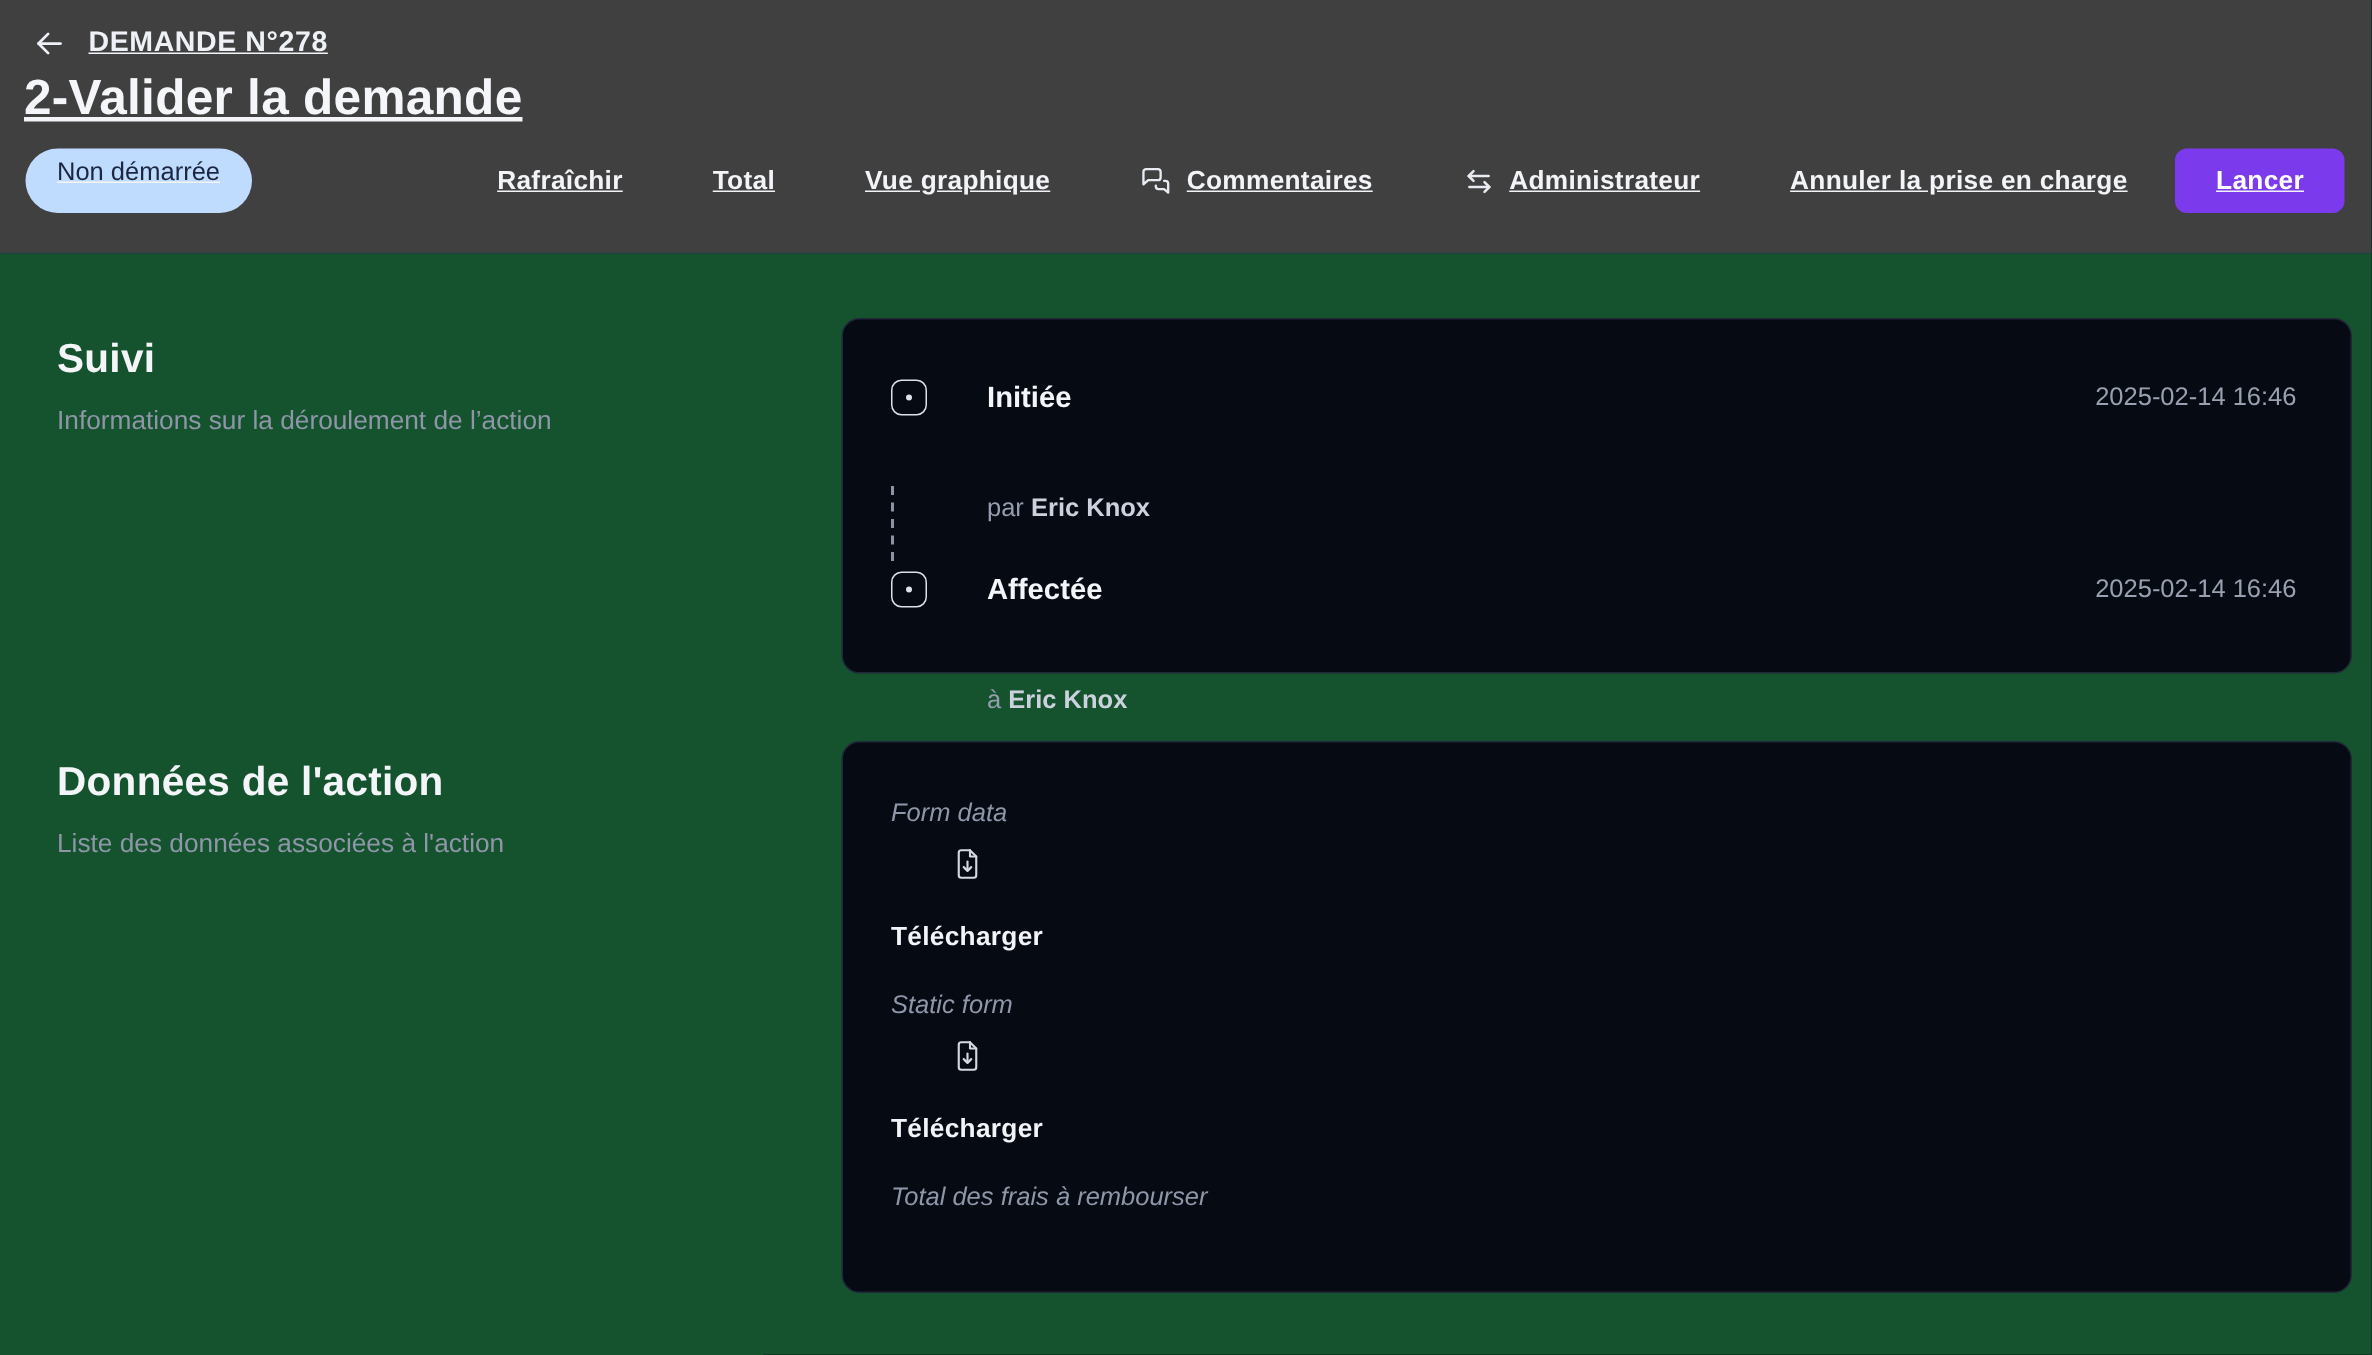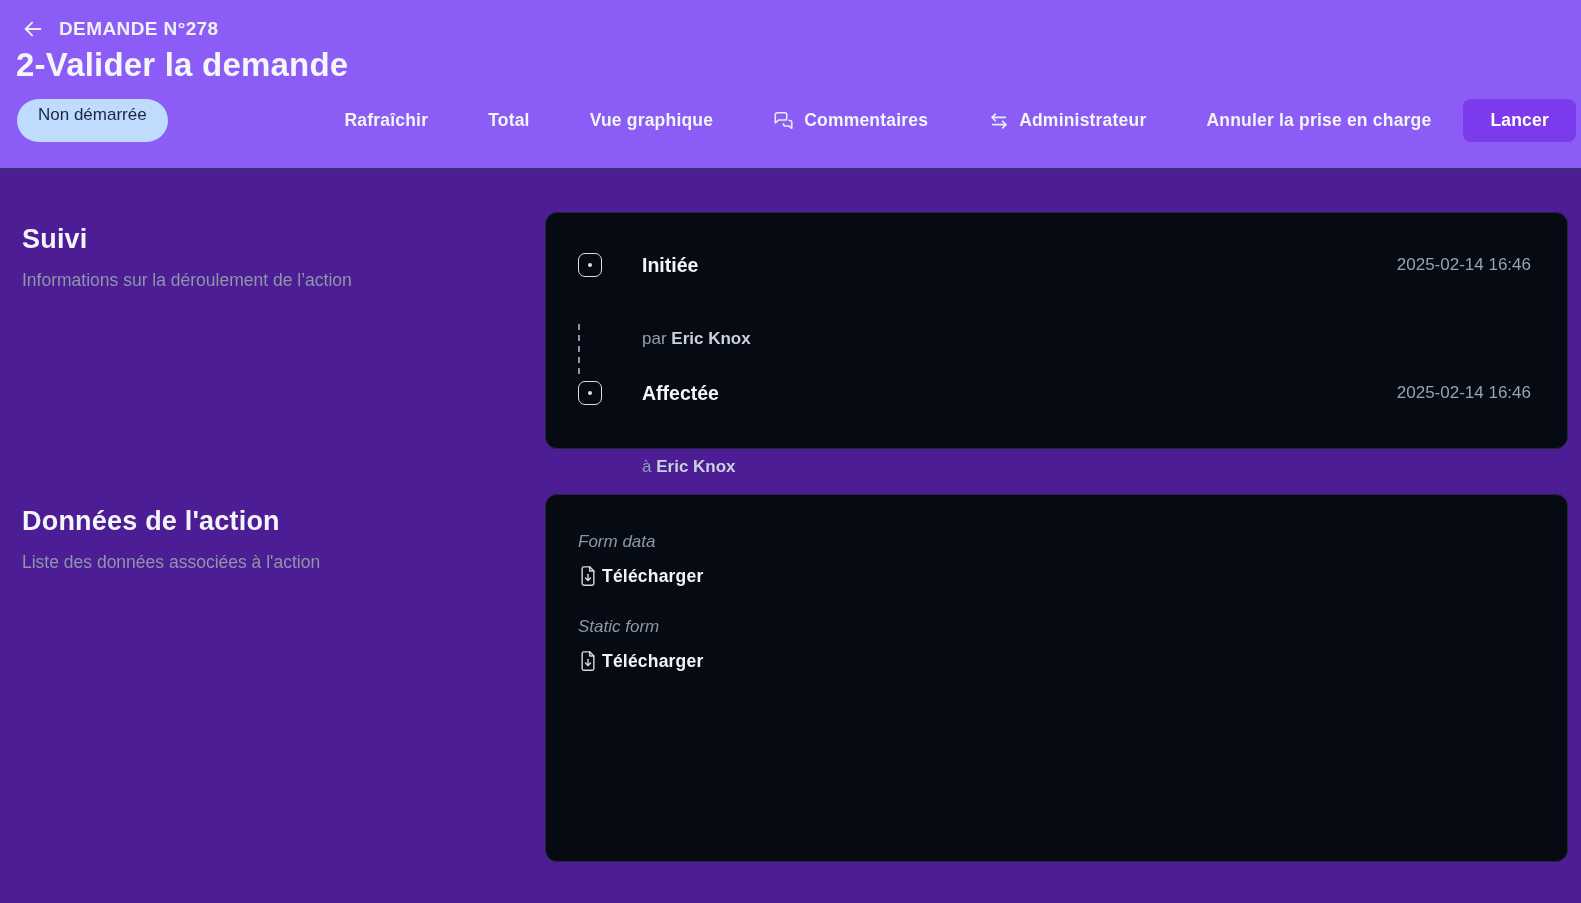--- a/index.html
+++ b/index.html
@@ -5,21 +5,21 @@
   * { margin:0; padding:0; box-sizing:border-box; }
   html,body { width:1581px; height:903px; overflow:hidden; }
   body {
     font-family: "Liberation Sans", sans-serif;
     background:#0a0e1b;
     color:#f2f4f8;
   }
   .app { width:1581px; height:903px; display:flex; flex-direction:column; }
 
   
-  .header { background:#8b5cf6; padding:16px 5px 0 16px; border-bottom:1px solid #363d4d; }
+  .header { background:#404040; padding:16px 18px 0 16px; border-bottom:1px solid #363d4d;text-decoration:underline; }
   .back-row { display:flex; align-items:center; gap:15px; margin-left:6px; margin-top:2px; }
   .back-btn { display:flex; align-items:center; cursor:pointer; background:none; border:none; color:#eef1f6; }
   .breadcrumb { font-size:19px; font-weight:600; letter-spacing:0.4px; color:#eef1f6; }
   .page-title { font-size:33px; font-weight:700; color:#f4f6fa; margin-top:6px; letter-spacing:0.2px; }
   .toolbar { display:flex; margin-top:15px; padding-bottom:26px; }
   .status-badge {
     background:#bfdbfe; color:#1b2740; font-size:17px; font-weight:500;
     border-radius:999px; padding:6px 21px; margin-left:1px;
   }
   .tb-spacer { flex:1; }
@@ -29,21 +29,21 @@
     display:flex; align-items:center; gap:9px; margin-left:60px; letter-spacing:0.2px;
   }
   .tb-btn svg { stroke:#e8ecf2; }
   .launch-btn {
     background:#7c3aed; color:#ffffff; border:none; font-family:inherit;
     font-size:17.5px; font-weight:700; border-radius:8px; padding:11px 27px;
     margin-left:32px; cursor:pointer; letter-spacing:0.2px;
   }
 
   
-  .main { flex:1; padding:43px 13px 0 22px; background:#4c1d95; }
+  .main { flex:1; padding:43px 13px 0 38px; background:#14532d; }
   .row { display:flex; }
   .row + .row { margin-top:45px; }
   .section-info { width:523px; flex-shrink:0; padding-top:12px; padding-right:60px; }
   .section-title { font-size:27px; font-weight:700; color:#f3f5f9; letter-spacing:0.2px; }
   .section-desc { font-size:17.5px; color:#8e96a8; margin-top:13px; line-height:1.42; max-width:330px; }
 
   .card {
     flex:1; background:#060a13; border:1px solid #202839; border-radius:12px;
   }
   .card.timeline-card { height:237px; padding:40px 36px 0 32px; }
@@ -61,22 +61,22 @@
   .tl-connector-cell { grid-column:1; grid-row:2; display:flex; justify-content:center; }
   .tl-connector { width:0; border-left:2px dashed #8c94a4; flex:1; margin:7px 0; }
   .tl-detail { grid-column:2; grid-row:2; font-size:17px; color:#959dae; margin-top:12px; }
   .tl-item:not(.last) .tl-detail { margin-bottom:32px; }
   .tl-detail b { color:#ccd2dd; font-weight:600; }
 
   
   .field { margin-bottom:25px; }
   .field-label { font-size:17px; color:#8e96a8; margin-bottom:12px;font-style:italic; }
   .dl-link {
-    display:inline-flex; align-items:center; gap:4px; cursor:pointer;
-    color:#f2f4f8; font-size:17.5px; font-weight:700; text-decoration:none; letter-spacing:0.2px;
+    display:inline-flex; align-items:center; gap:26px; cursor:pointer;
+    color:#f2f4f8; font-size:17.5px; font-weight:700; text-decoration:none; letter-spacing:0.2px;flex-direction:column;
   }
   .dl-link svg { stroke:#d3d9e2; }
   .field-value { font-size:18px; font-weight:700; color:#f3f5f9; }
 </style>
 </head>
 <body>
 
 <div class="app">
 
   <div class="header">
@@ -203,19 +203,20 @@
               <path d="M14 2H7a2 2 0 0 0-2 2v18a2 2 0 0 0 2 2h10a2 2 0 0 0 2-2V7z"></path>
               <polyline points="14 2 14 7 19 7"></polyline>
               <line x1="12" y1="11" x2="12" y2="18"></line>
               <polyline points="9 15.5 12 18.5 15 15.5"></polyline>
             </svg>
             <span>Télécharger</span>
           </a>
         </div>
 
         <div class="field">
+          <div class="field-label">Total des frais à rembourser</div>
         </div>
 
       </div>
     </div>
 
   </div>
 </div>
 
 </body></html>

